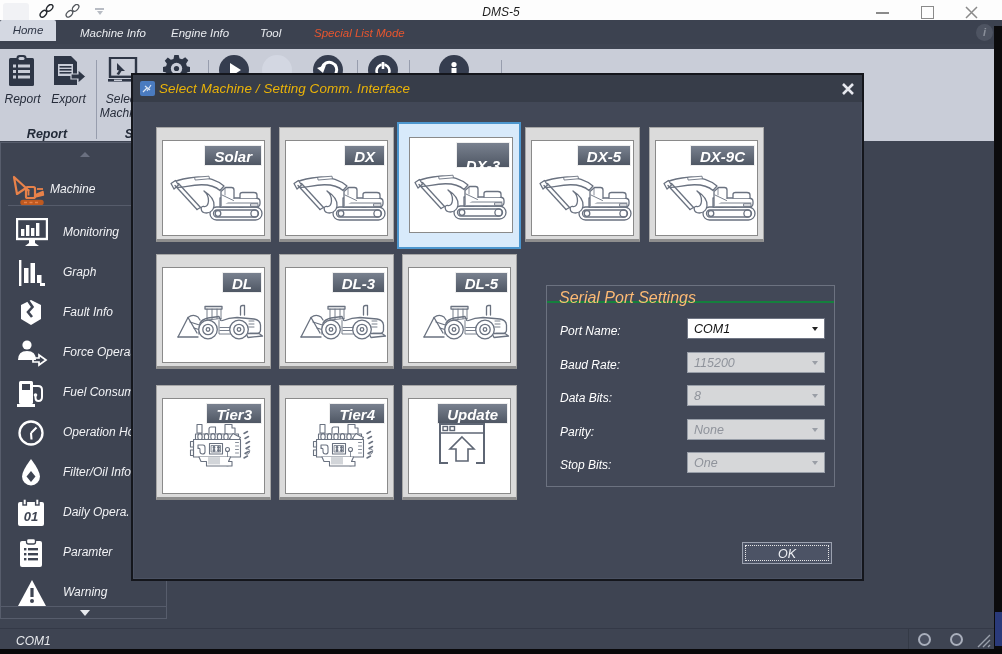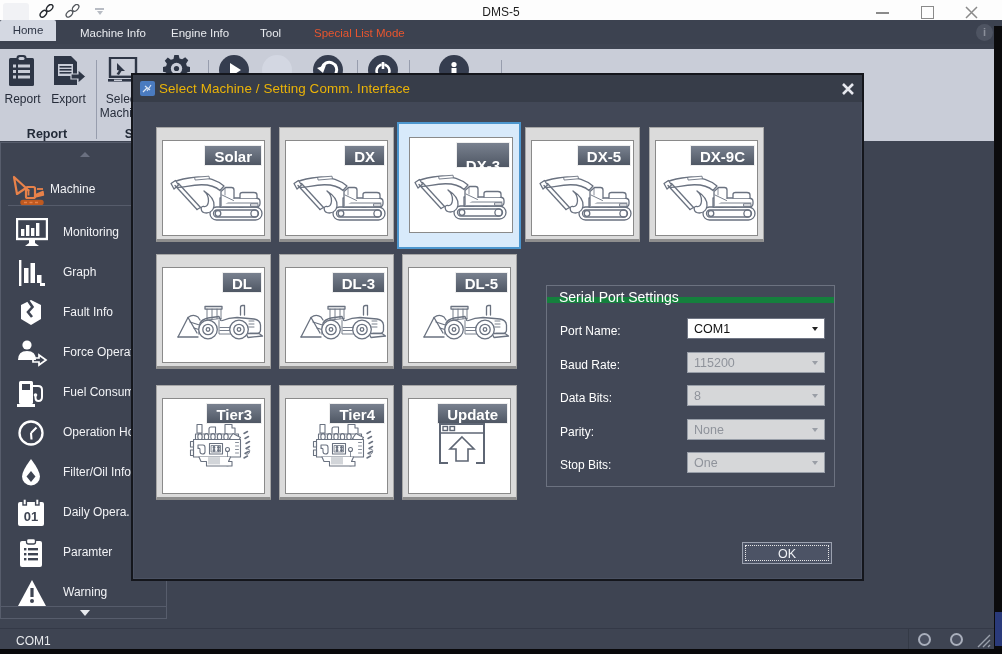--- a/index.html
+++ b/index.html
@@ -1,18 +1,18 @@
 <!DOCTYPE html>
 <html><head>
 <meta charset="utf-8">
 <style>
 * { margin:0; padding:0; box-sizing:border-box; }
 html,body { width:1002px; height:654px; overflow:hidden; }
 body { font-family:"Liberation Sans", sans-serif; }
-#app { position:relative; width:1002px; height:654px; background:#3E4452; overflow:hidden; }
+#app { position:relative; width:1002px; height:654px; background:#3E4452; overflow:hidden;font-style:italic; }
 .abs { position:absolute; }
 
 
 #titlebar { position:absolute; left:0; top:0; width:1002px; height:25px; background:#FDFDFD; }
 #dms5 { position:absolute; left:0; top:5px; width:1002px; text-align:center; font-size:12px; color:#1d1d1d; }
 .winbtn { position:absolute; top:0; width:14px; height:25px; color:#8a8a8a; }
 
 
 #tabbar { position:absolute; left:0; top:20px; width:1002px; height:24px; background:#3C4250; }
 .tab { position:absolute; top:2px; height:22px; line-height:22px; font-size:11.5px; color:#E9EBEF; }
@@ -42,21 +42,21 @@
 
 .mbtn { position:absolute; width:115px; height:115px; background:#DBDBDB; border:1px solid #A6A6A6; border-bottom:3px solid #8E8E8E; }
 .mbtn .inner { position:absolute; left:5px; top:12px; width:103px; height:96px; background:#FFFFFF; border:1px solid #8A8A8A; }
 .mbtn .band { position:absolute; top:4px; right:2px; height:21px; line-height:21px; background:linear-gradient(#79818F,#4F5764); border:1px solid #EFEFEF; color:#FFFFFF; font-size:15px; font-weight:bold; padding:0 9px; }
 .mbtn svg.art { position:absolute; left:5px; bottom:14px; }
 #mb-dx3 { position:absolute; left:264px; top:47px; width:124px; height:127px; background:#D8EAFB; border:2px solid #4C96CE; }
 #mb-dx3 .inner { position:absolute; left:10px; top:13px; width:104px; height:96px; background:#FFFFFF; border:1px solid #8A8A8A; }
 
 
 #serial { position:absolute; left:413px; top:210px; width:289px; height:202px; border:1px solid #6C7280; }
-#serial .hdr { position:absolute; left:0; top:0; width:287px; height:17px; border-bottom:6px solid #15803d; color:#ffffff; font-size:14px; padding-left:12px; padding-top:3px; }
+#serial .hdr { position:absolute; left:0; top:0; width:287px; height:17px; border-bottom:2px solid #15803d; color:#fdba74; font-size:16px; padding-left:12px; padding-top:3px; }
 .slabel { position:absolute; left:13px; font-size:12px; color:#ffffff; }
 .combo { position:absolute; left:140px; width:138px; height:21px; font-size:12.5px; }
 .combo.on { background:#FFFFFF; border:1px solid #707684; color:#111; }
 .combo.off { background:#D6D7D9; border:1px solid #989EA8; color:#8F939B; }
 .combo .v { position:absolute; left:6px; top:3px; }
 .combo .arr { position:absolute; right:6px; top:8px; width:0; height:0; border-left:3.5px solid transparent; border-right:3.5px solid transparent; }
 .combo.on .arr { border-top:4.5px solid #222; }
 .combo.off .arr { border-top:4.5px solid #9A9EA6; }
 
 #okbtn { position:absolute; left:609px; top:467px; width:90px; height:22px; background:#4C5365; border:1px solid #9BA1AF; }

